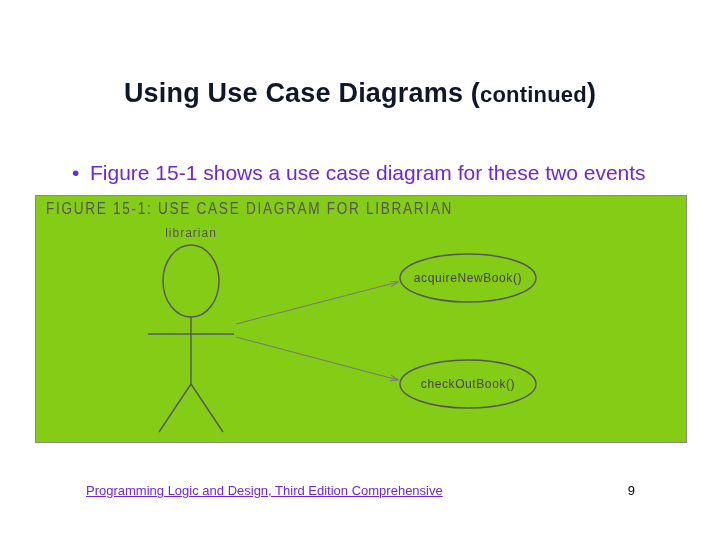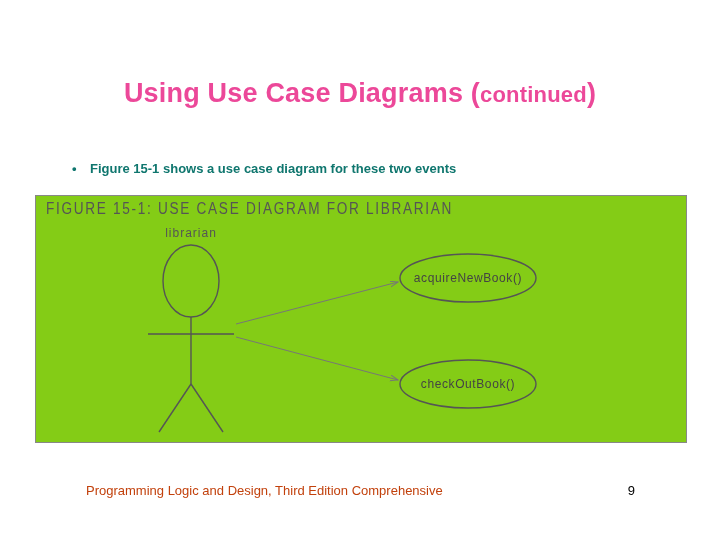--- a/index.html
+++ b/index.html
@@ -18,34 +18,34 @@
     height: 540px;
   }
   .title {
     position: absolute;
     top: 78px;
     left: 0;
     right: 0;
     text-align: center;
     font-size: 27px;
     font-weight: bold;
-    color: #ec4899;
+    color: #0f172a;
     letter-spacing: 0.2px;
   }
   .title .sub {
     font-size: 22px;
   }
   .bullet-row {
     position: absolute;
     top: 161px;
     left: 72px;
     right: 60px;
-    font-size: 13px;
-    font-weight: bold;
-    color: #0f766e;
+    font-size: 21px;
+    font-weight: normal;
+    color: #6d28d9;
   }
   .bullet-row .dot {
     display: inline-block;
     width: 18px;
   }
   .figure {
     position: absolute;
     top: 195px;
     left: 35px;
     width: 650px;
@@ -64,21 +64,22 @@
     color: #555;
     font-weight: 500;
     transform: scaleX(0.85);
     transform-origin: left center;
   }
   .footer-left {
     position: absolute;
     left: 86px;
     bottom: 42px;
     font-size: 13px;
-    color: #c2410c;
+    color: #6d28d9;
+    text-decoration: underline;
   }
   .footer-right {
     position: absolute;
     right: 85px;
     bottom: 42px;
     font-size: 13px;
     color: #000;
   }
   
   .diagram-svg {

